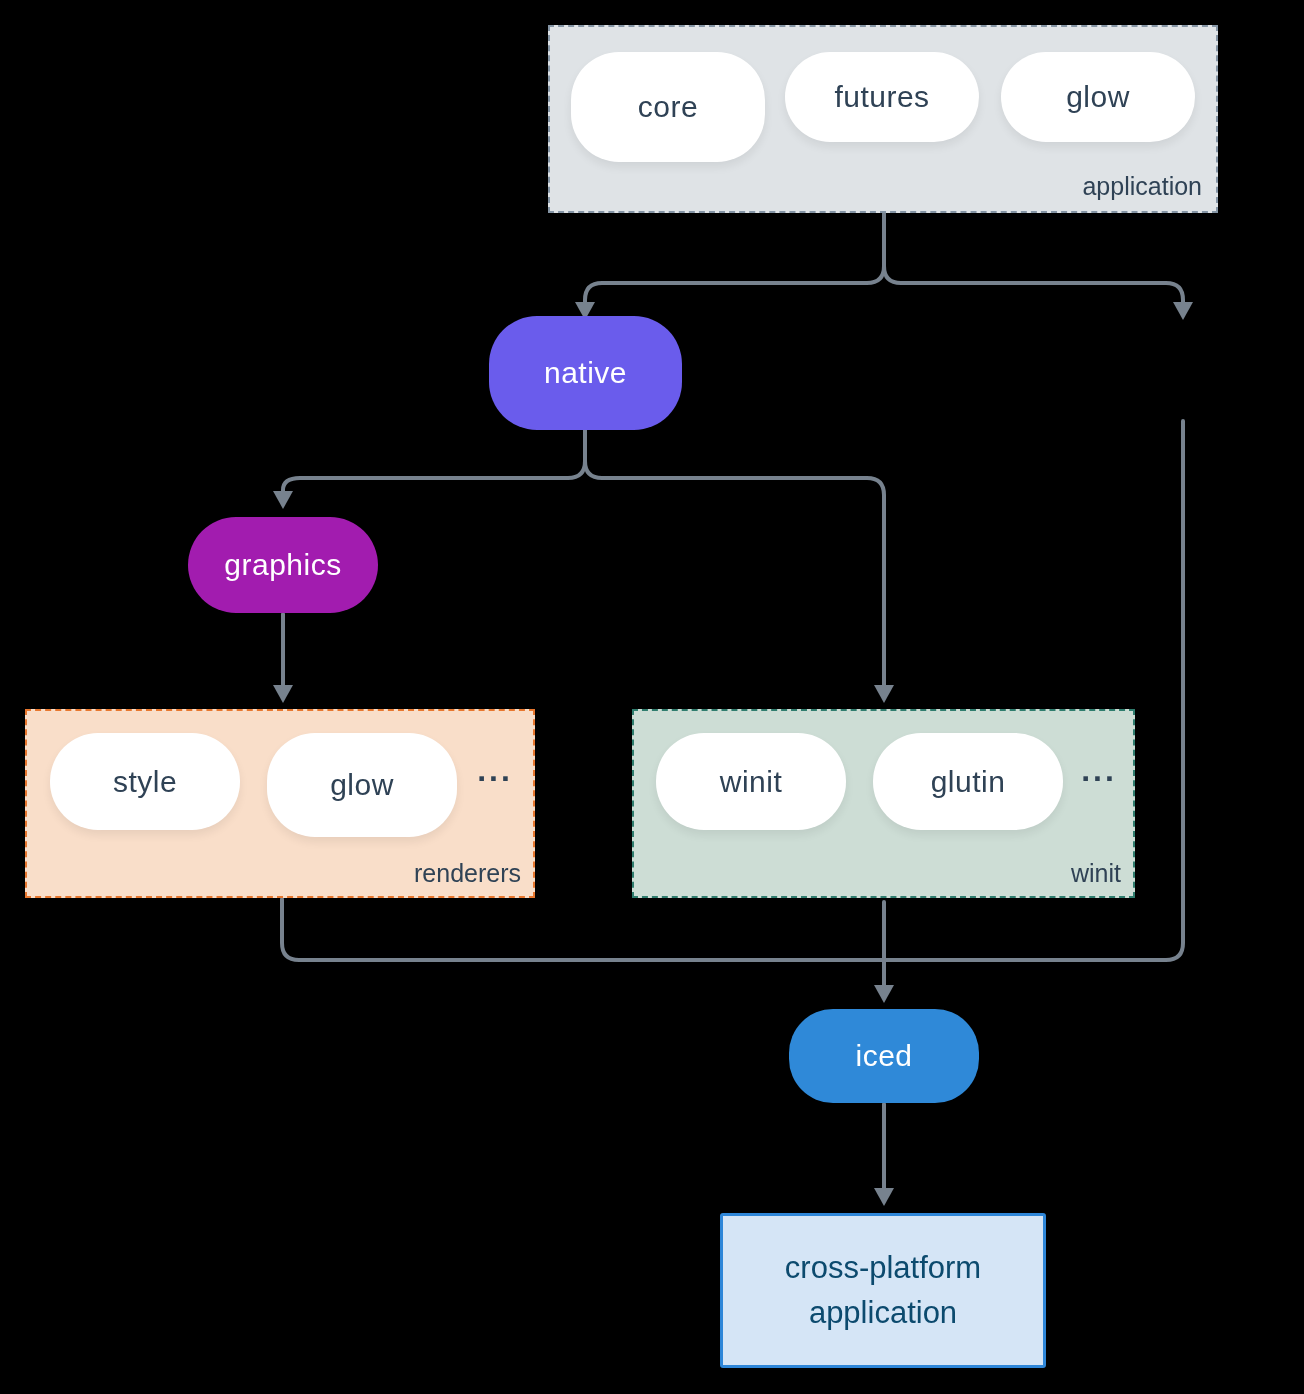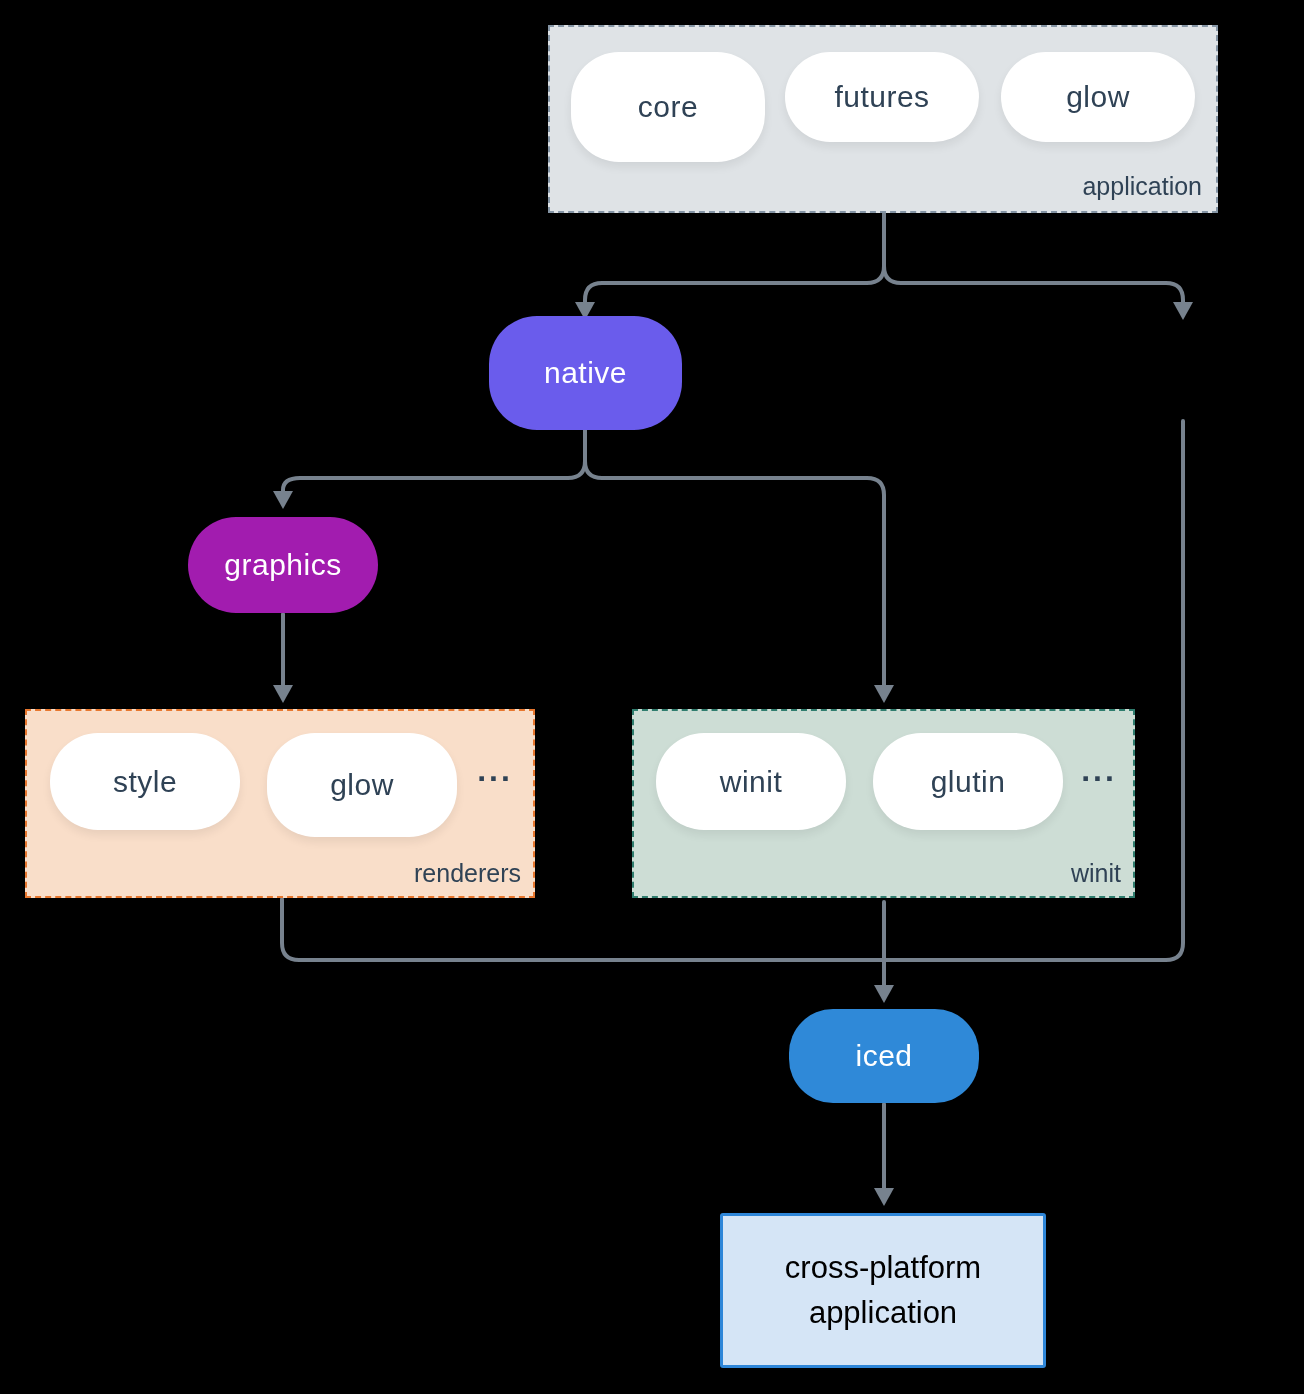--- a/index.html
+++ b/index.html
@@ -35,21 +35,21 @@
   .more{
     position:absolute;z-index:3;width:60px;text-align:center;
     font-size:32px;font-weight:600;letter-spacing:3px;color:#2F4255;
   }
   .more-renderers{left:465px;top:752px;}
   .more-shells{left:1069px;top:752px;}
   .app-box{
     position:absolute;z-index:2;left:720px;top:1213px;width:326px;height:155px;
     background:#D5E5F6;border:3px solid #2E86D8;border-radius:3px;box-sizing:border-box;
     display:flex;flex-direction:column;align-items:center;justify-content:center;
-    font-size:31px;line-height:1.45;color:#000000;
+    font-size:31px;line-height:1.45;color:#0c4a6e;
   }
 </style>
 </head>
 <body>
 
 <div class="canvas">
 
   <svg class="arrows" width="1304" height="1394" viewBox="0 0 1304 1394">
     <g stroke="#77828E" stroke-width="4" fill="none" stroke-linecap="round">
       <path d="M 884 214 L 884 266 Q 884 283 867 283 L 602 283 Q 585 283 585 300 L 585 303"></path>

